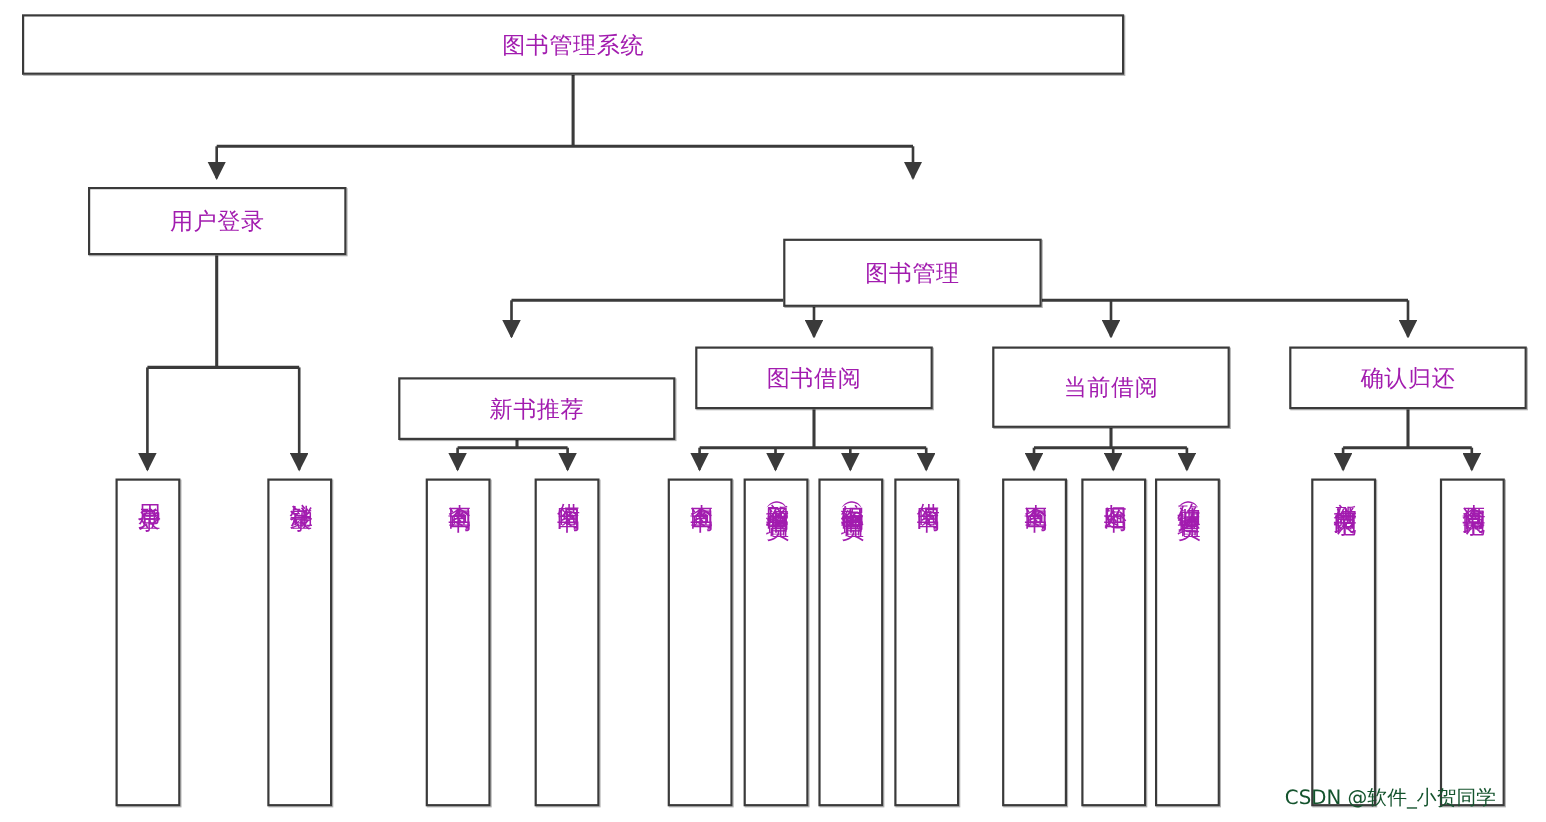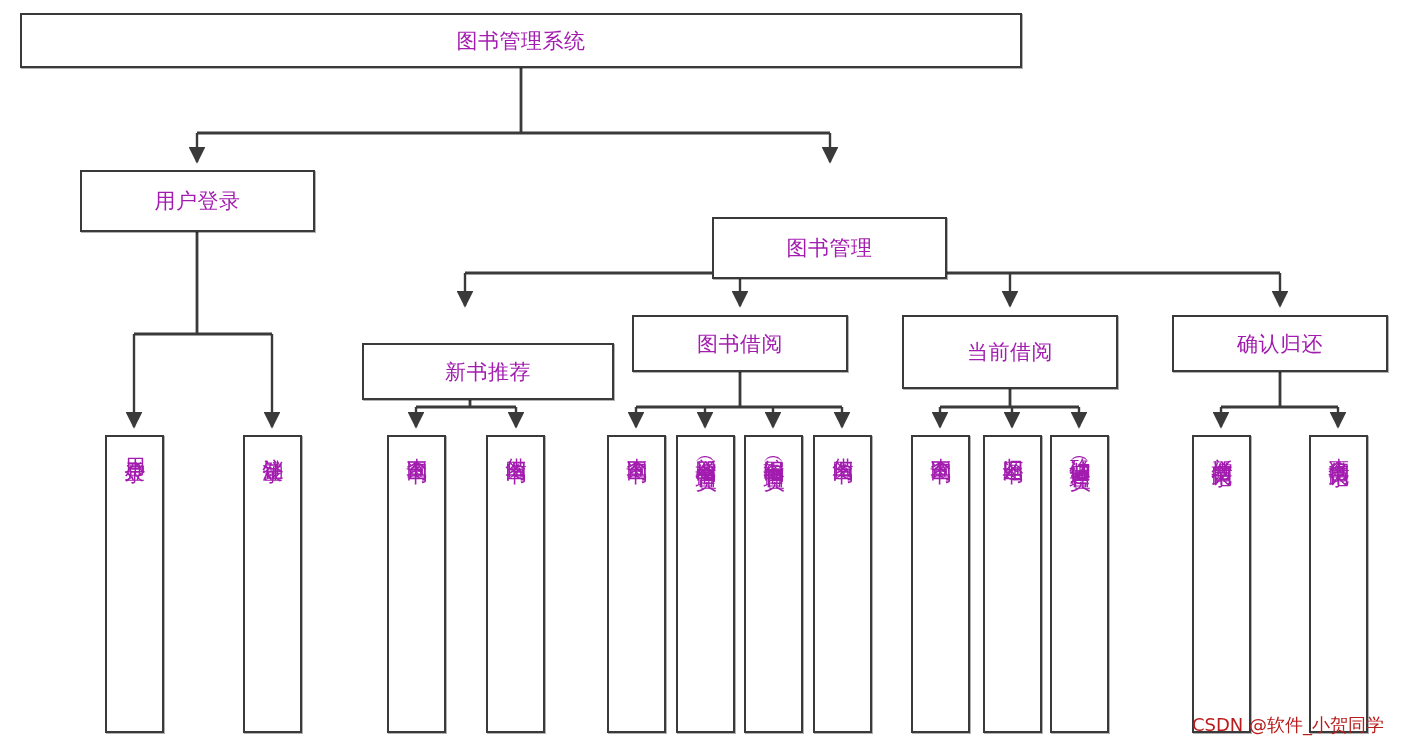--- a/index.html
+++ b/index.html
@@ -57,24 +57,24 @@
     writing-mode: vertical-rl;
     text-orientation: upright;
     font-size: 21px;
     line-height: 1.28;
     letter-spacing: 2px;
     white-space: normal;
     max-height: 290px;
   }
   .watermark {
     position: absolute;
-    left: 1192px;
+    left: 1168px;
     top: 713px;
     font-size: 18px;
-    color: #b91c1c;
+    color: #14532d;
     white-space: nowrap;
     z-index: 5;
     font-family: "DejaVu Sans", sans-serif;
   }
 </style>
 </head>
 <body>
 
 <div id="canvas">
 

